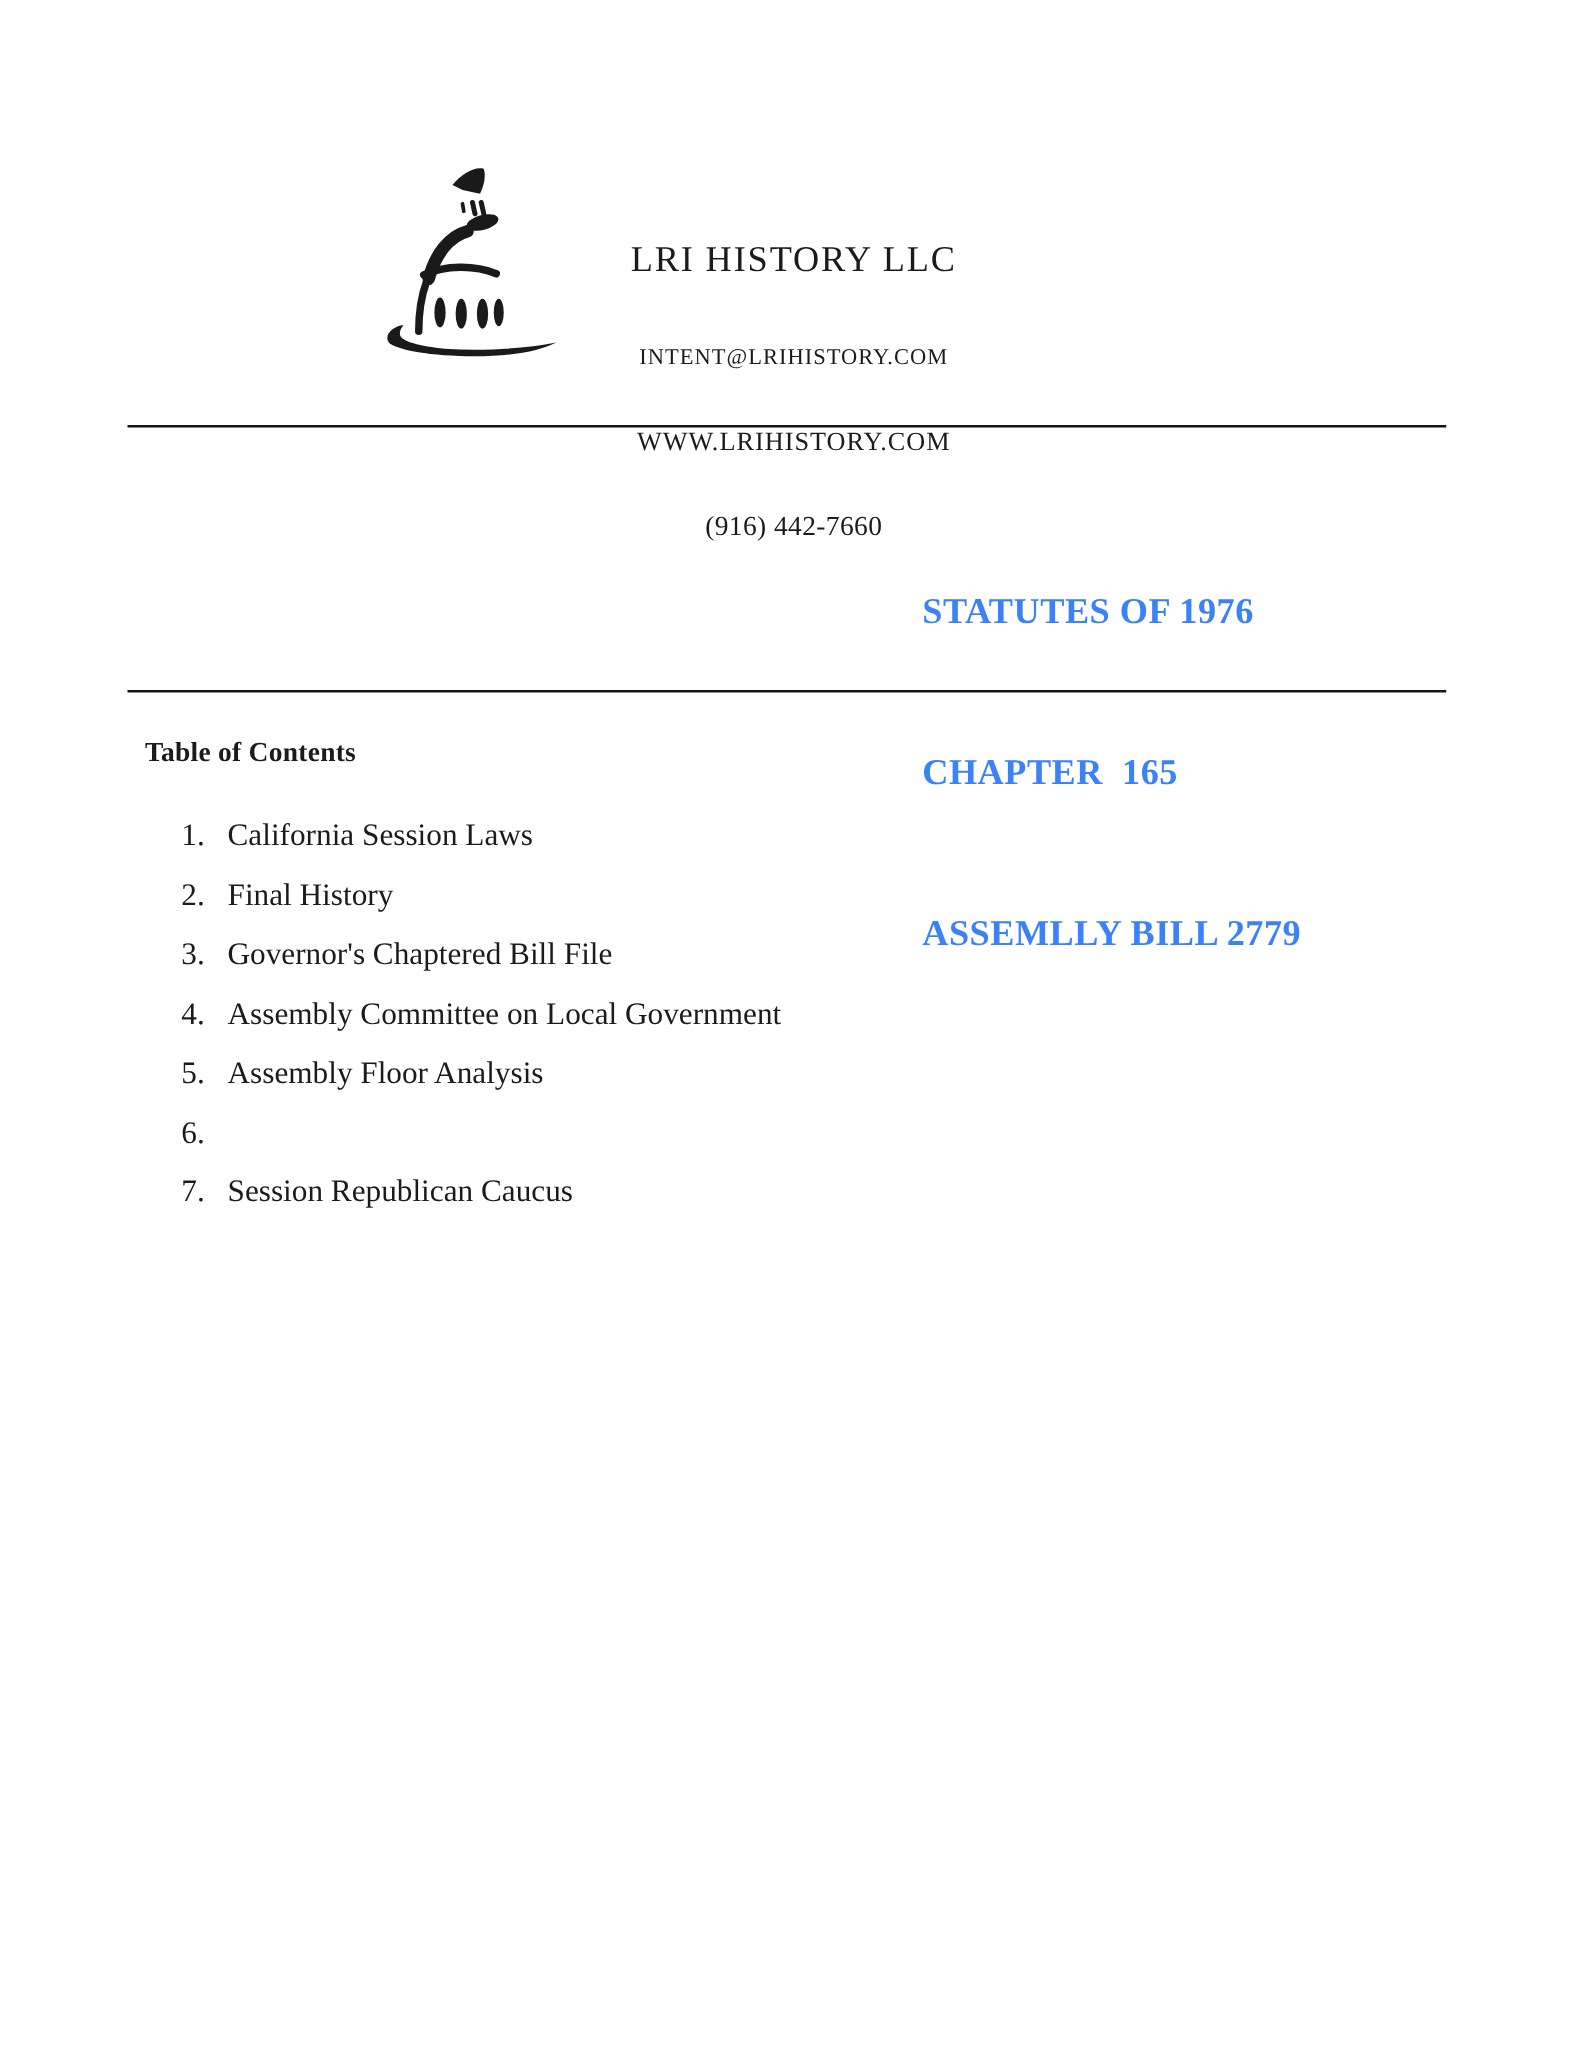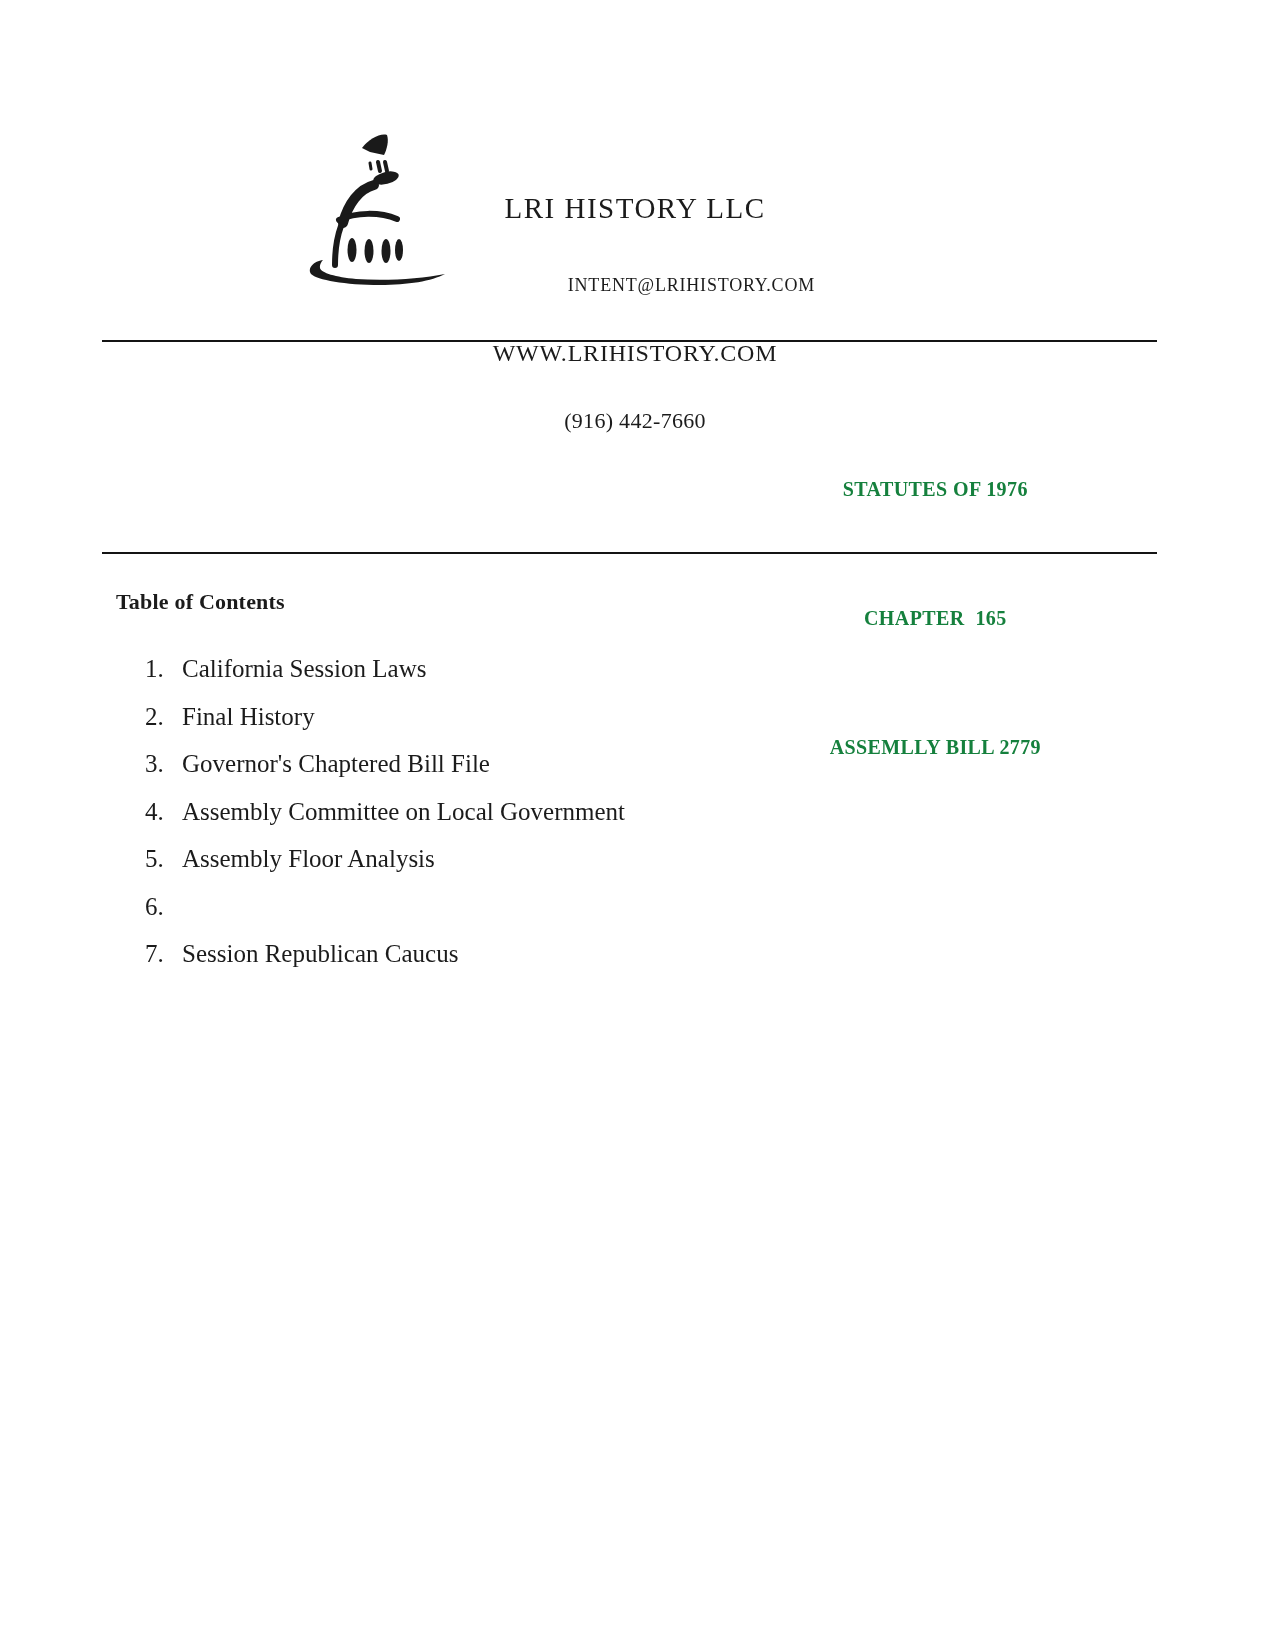--- a/index.html
+++ b/index.html
@@ -38,25 +38,24 @@
   .company-name {
     font-size: 29px;
     line-height: 36px;
     letter-spacing: 1.5px;
   }
   .contact-email {
     margin-top: 8px;
     font-size: 18px;
     line-height: 30px;
     letter-spacing: 0.8px;
-    text-align: right;
   }
   .contact-website {
     margin-top: 2px;
-    font-size: 24px;
+    font-size: 21px;
     line-height: 30px;
     letter-spacing: 0.8px;
   }
   .contact-phone {
     margin-top: 2px;
     font-size: 22px;
     line-height: 29px;
     letter-spacing: 0.3px;
   }
 
@@ -69,25 +68,25 @@
     border-top: 2px solid #141414;
   }
   .rule-top { top: 340px; }
   .rule-bottom { top: 552px; }
 
   
   .reference-block {
     position: absolute;
     top: 382px;
     right: 235px;
-    text-align: center;
+    text-align: left;
     font-weight: bold;
-    font-size: 20px;
+    font-size: 29px;
     line-height: 43px;
-    color: #15803d;
+    color: #3b82f6;
     letter-spacing: 0.4px;
     white-space: pre;
   }
 
   
   .toc-heading {
     position: absolute;
     left: 116px;
     top: 584px;
     font-size: 22px;

